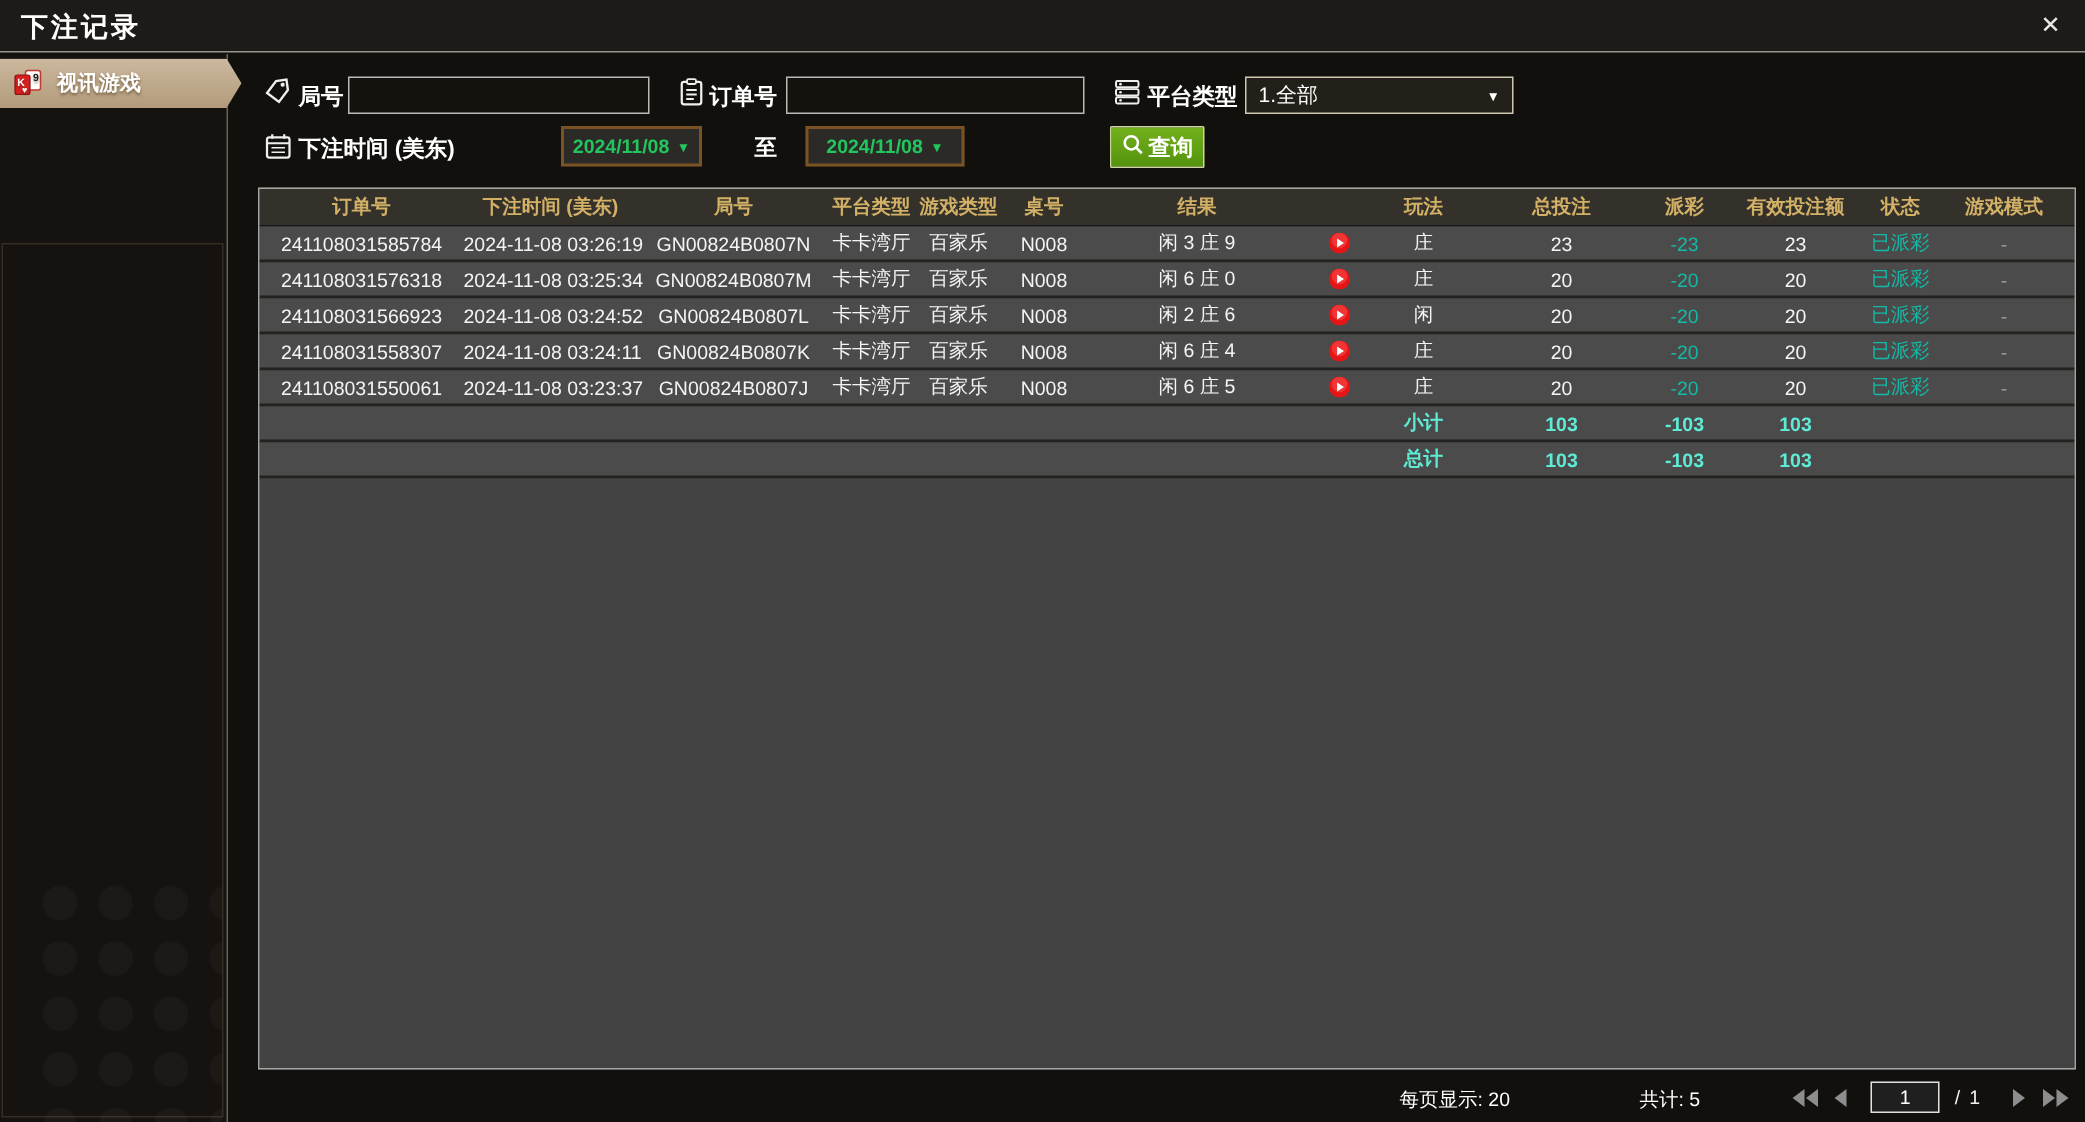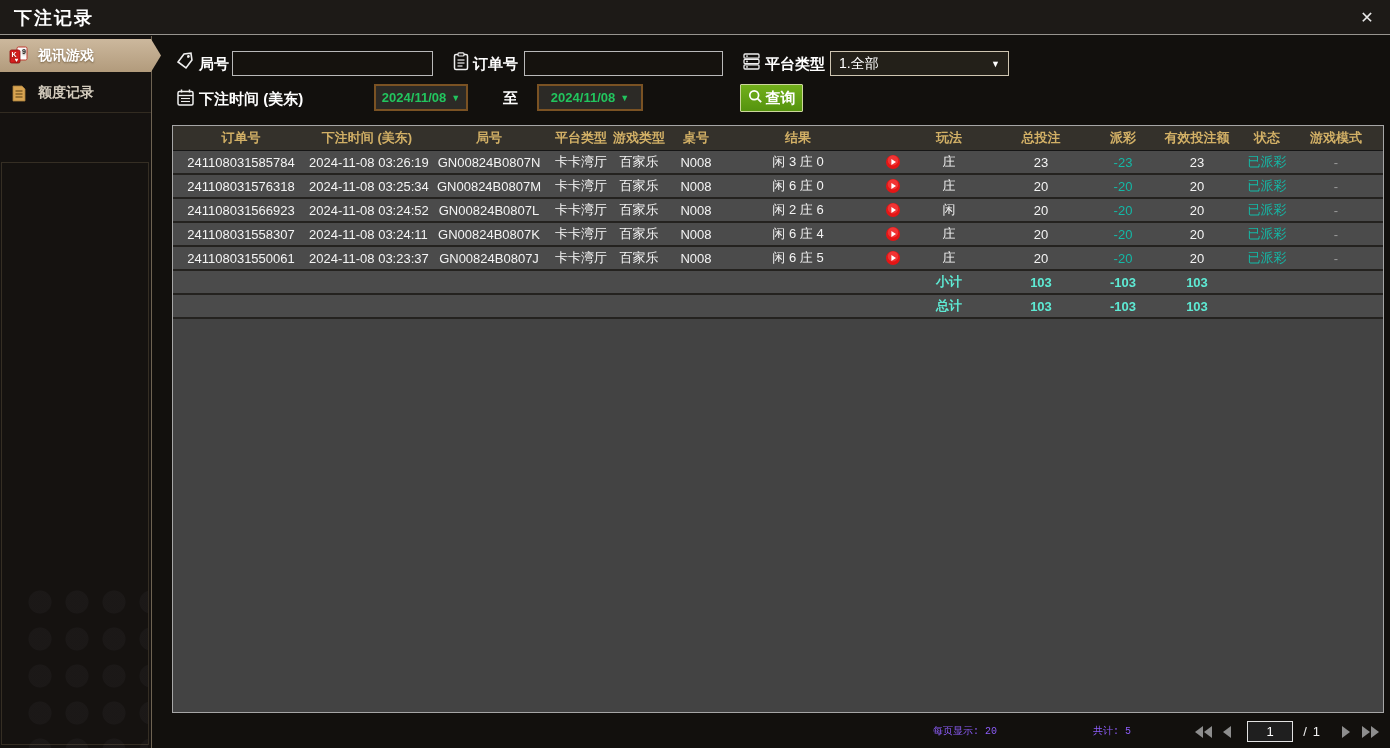--- a/index.html
+++ b/index.html
@@ -46,21 +46,21 @@
   .c11{width:96px;} .c12{width:44px;} .c13{flex:1;}
   .th.c7 { padding-right:40px; }
   .td.c7 { display:flex; align-items:center; }
   .result-text { width:150px; text-align:center; }
   .play-wrap { width:40px; display:flex; justify-content:center; }
   .green { color:#14b8a6; }
   .dim { color:#9a9a9a; }
   .yellow { color:#5eead4; font-weight:bold; }
   .tfill { flex:1; background:#434343; }
   
-  .foot-text { position:absolute; font-size:10px; color:#8b5cf6;font-family:Liberation Mono, monospace; }
+  .foot-text { position:absolute; font-size:13px; color:#ffffff; }
   .pagination { position:absolute; right:8px; top:721px; display:flex; align-items:center; }
   .pg-btn { width:24px; height:20px; display:flex; align-items:center; justify-content:center; cursor:pointer; }
   .tri { width:0; height:0; border-top:6px solid transparent; border-bottom:6px solid transparent; }
   .tri.left  { border-right:8px solid #8d8d8d; }
   .tri.right { border-left:8px solid #8d8d8d; }
   .dbl { display:flex; gap:1px; }
   .page-box { width:46px; height:21px; margin:0 8px; background:#1f1f1f; border:1px solid #e2e2e2; color:#fff; font-size:13px; display:flex; align-items:center; justify-content:center; cursor:text; }
   .page-sep { font-size:13px; color:#f0f0f0; margin:0 6px 0 2px; }
   .page-total { font-size:13px; color:#f0f0f0; margin-right:14px; }
 </style>
@@ -85,31 +85,20 @@
           <text x="15" y="8" font-size="7" font-weight="bold" fill="#222" text-anchor="middle">9</text>
           <rect x="1" y="4" width="10" height="13" rx="1.5" fill="#d61f1f" stroke="#8e1010" stroke-width="0.8"></rect>
           <text x="5" y="11" font-size="7" font-weight="bold" fill="#fff" text-anchor="middle">K</text>
           <text x="7.5" y="16" font-size="6" fill="#fff" text-anchor="middle">♥</text>
         </svg>
       </span>
       <span>视讯游戏</span>
     </div>
 
 
-    <div class="side-item">
-      <span class="icn">
-        <svg width="16" height="17" viewBox="0 0 16 17">
-          <path d="M2 1 h9 l3 3 v12 h-12 z" fill="#d8a452" stroke="#a9803d" stroke-width="0.8"></path>
-          <line x1="4.5" y1="6" x2="11.5" y2="6" stroke="#6e4f1d" stroke-width="1.2"></line>
-          <line x1="4.5" y1="9" x2="11.5" y2="9" stroke="#6e4f1d" stroke-width="1.2"></line>
-          <line x1="4.5" y1="12" x2="11.5" y2="12" stroke="#6e4f1d" stroke-width="1.2"></line>
-        </svg>
-      </span>
-      <span>额度记录</span>
-    </div>
   </div>
 
   <span class="ficon" style="left:176px; top:52px;">
     <svg width="19" height="19" viewBox="0 0 19 19">
       <path d="M2 9 L9 2 L16 2 L16 9 L9 16 Z" fill="none" stroke="#efefef" stroke-width="1.6" transform="rotate(-8 9 9)"></path>
       <circle cx="13" cy="5" r="1.4" fill="#efefef" transform="rotate(-8 9 9)"></circle>
     </svg>
   </span>
   <div class="flabel" style="left:199px; top:55px;">局号</div>
   <input class="tinput" style="left: 232px; top: 51px; width: 201px;" value="">
@@ -192,21 +181,21 @@
       </div>
     <div>
         <div class="trow">
           <div class="td c1">241108031585784</div>
           <div class="td c2">2024-11-08 03:26:19</div>
           <div class="td c3">GN00824B0807N</div>
           <div class="td c4">卡卡湾厅</div>
           <div class="td c5">百家乐</div>
           <div class="td c6">N008</div>
           <div class="td c7">
-            <span class="result-text">闲 3 庄 0</span>
+            <span class="result-text">闲 3 庄 9</span>
             <span class="play-wrap">
               <svg width="14" height="14" viewBox="0 0 14 14">
                 <circle cx="7" cy="7" r="7" fill="#e51515"></circle>
                 <circle cx="7" cy="5.4" r="5.2" fill="rgba(255,90,90,0.45)"></circle>
                 <path d="M5.4 4 L10 7 L5.4 10 Z" fill="#fff"></path>
               </svg>
             </span>
           </div>
           <div class="td c8">庄</div>
           <div class="td c9">23</div>

